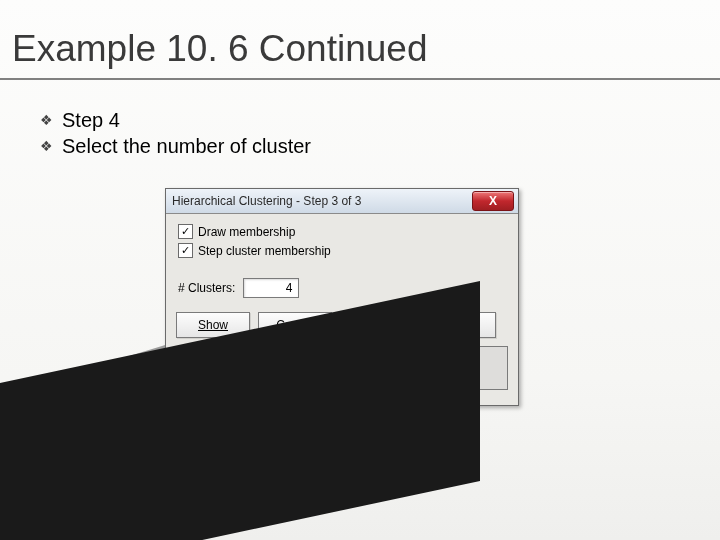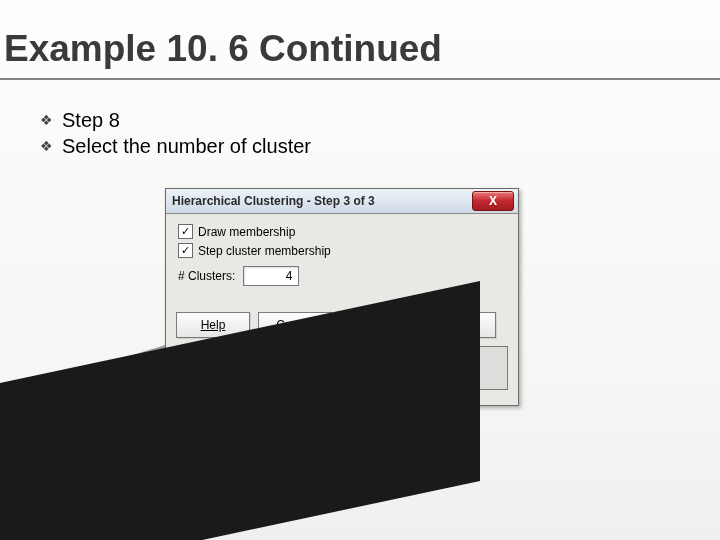--- a/index.html
+++ b/index.html
@@ -1,31 +1,31 @@
 <!DOCTYPE html>
 <html><head>
 <meta charset="utf-8">
 <style>
   html,body{margin:0;padding:0;width:720px;height:540px;background:#fff;font-family:Arial,Helvetica,sans-serif;overflow:hidden;position:relative}
   .slide{position:relative;width:720px;height:540px;background:linear-gradient(180deg,#fdfdfc 0%,#f6f6f4 70%,#efefed 100%)}
-  .title{position:absolute;left:4px;top:28px;font-size:37px;font-weight:bold;color:#3a3a3a;letter-spacing:0px}
+  .title{position:absolute;left:12px;top:28px;font-size:37px;font-weight:normal;color:#3a3a3a;letter-spacing:0px}
   .title-underline{position:absolute;left:0;top:78px;width:720px;height:2px;background:#808080}
   .bullets{position:absolute;left:40px;top:108px;font-size:20px;color:#000}
   .bullet{display:flex;align-items:flex-start;margin-bottom:2px}
   .bmark{width:22px;flex:0 0 22px;font-size:14px;line-height:24px;color:#444}
   .btext{line-height:24px}
   
   .dlg-wrap{position:absolute;left:165px;top:188px;width:352px;height:216px;box-shadow:2px 2px 4px rgba(0,0,0,.3);border:1px solid #6a6a6a;background:#e9e8e4}
   .titlebar{height:24px;background:linear-gradient(180deg,#eef3f9 0%,#cfdae6 100%);border-bottom:1px solid #8a8a8a;display:flex;align-items:center;position:relative}
-  .titlebar .caption{font-size:12px;font-weight:bold;color:#2a2a2a;margin-left:6px}
+  .titlebar .caption{font-size:12px;font-weight:normal;color:#2a2a2a;margin-left:6px}
   .closebtn{position:absolute;right:4px;top:2px;width:40px;height:18px;border-radius:3px;background:linear-gradient(180deg,#e77 0%,#c1272d 50%,#a01e22 100%);border:1px solid #7a1216;display:flex;align-items:center;justify-content:center;color:#fff;font-size:12px;font-weight:bold;box-shadow:inset 0 1px 0 rgba(255,255,255,.4)}
   .dlg-body{padding:10px 10px 6px 12px;font-size:12px;color:#000;position:relative;height:calc(100% - 24px);box-sizing:border-box}
   .chkrow{display:flex;align-items:center;margin-bottom:4px}
   .chkbox{width:13px;height:13px;border:1px solid #6a6a6a;background:#fff;display:inline-flex;align-items:center;justify-content:center;margin-right:5px;font-size:11px;line-height:11px;color:#000}
-  .clusters-row{display:flex;align-items:center;margin-top:8px}
+  .clusters-row{display:flex;align-items:center;margin-top:20px}
   .clusters-row .lbl{margin-right:8px}
   .numbox{width:48px;height:18px;border:1px solid #7a7a7a;background:#fff;display:flex;align-items:center;justify-content:flex-end;padding-right:6px;font-size:12px;box-shadow:inset 1px 1px 2px rgba(0,0,0,.15)}
   .btnrow{position:absolute;left:10px;right:10px;top:98px;display:flex;gap:8px}
   .btn{flex:0 0 auto;height:24px;min-width:56px;padding:0 8px;border:1px solid #7a7a7a;background:linear-gradient(180deg,#fdfdfd,#e6e6e6);font-size:12px;display:flex;align-items:center;justify-content:center;box-shadow:1px 1px 0 rgba(0,0,0,.1)}
   .btn.disabled{color:#9a9a9a}
   .helpbox{position:absolute;left:10px;right:10px;top:132px;height:44px;border:1px solid #7a7a7a;background:#dedddb;padding:4px 6px;font-size:11px;line-height:14px;color:#111;box-sizing:border-box}
   .ul{text-decoration:underline}
   
   .wedge1{position:absolute;left:-80px;bottom:-60px;width:560px;height:200px;background:#1a1a1a;transform:skewY(-12deg);transform-origin:left bottom;z-index:1}
   .wedge2{position:absolute;left:-80px;bottom:-80px;width:560px;height:200px;background:#6b6b6b;transform:skewY(-17deg);transform-origin:left bottom;z-index:0;opacity:.65}
@@ -38,21 +38,21 @@
   <div class="wedge3"></div>
   <div class="wedge2"></div>
   <div class="wedge1"></div>
 
   <div class="title">Example 10. 6 Continued</div>
   <div class="title-underline"></div>
 
   <div class="bullets">
     <div class="bullet">
       <span class="bmark">❖</span>
-      <span class="btext">Step 8</span>
+      <span class="btext">Step 4</span>
     </div>
     <div class="bullet">
       <span class="bmark">❖</span>
       <span class="btext">Select the number of cluster</span>
     </div>
   </div>
 
   <div class="dlg-wrap">
     <div class="titlebar">
       <span class="caption">Hierarchical Clustering - Step 3 of 3</span>
@@ -69,21 +69,21 @@
         <span class="chkbox">✓</span>
         <span>Step cluster membership</span>
       </div>
       <div class="clusters-row">
         <span class="lbl"># Clusters:</span>
         <span class="numbox">4</span>
       </div>
 
       <div class="btnrow">
         <div class="btn">
-            <span class="ul">Help</span>
+            <span class="ul">Show</span>
           </div>
         <div class="btn">
             <span>Cancel</span>
           </div>
         <div class="btn">
             <span class="ul">&lt; Back</span>
           </div>
         <div class="btn disabled">
             <span class="ul">Next &gt;</span>
           </div>

